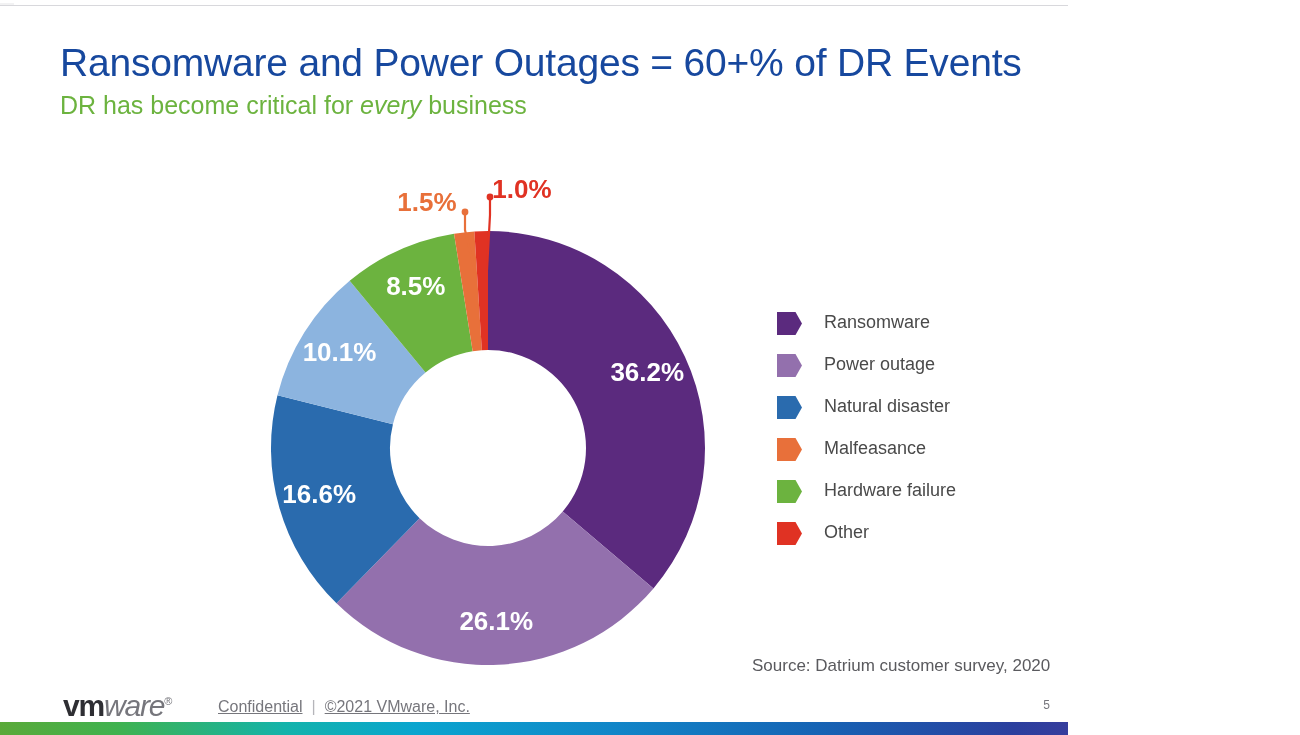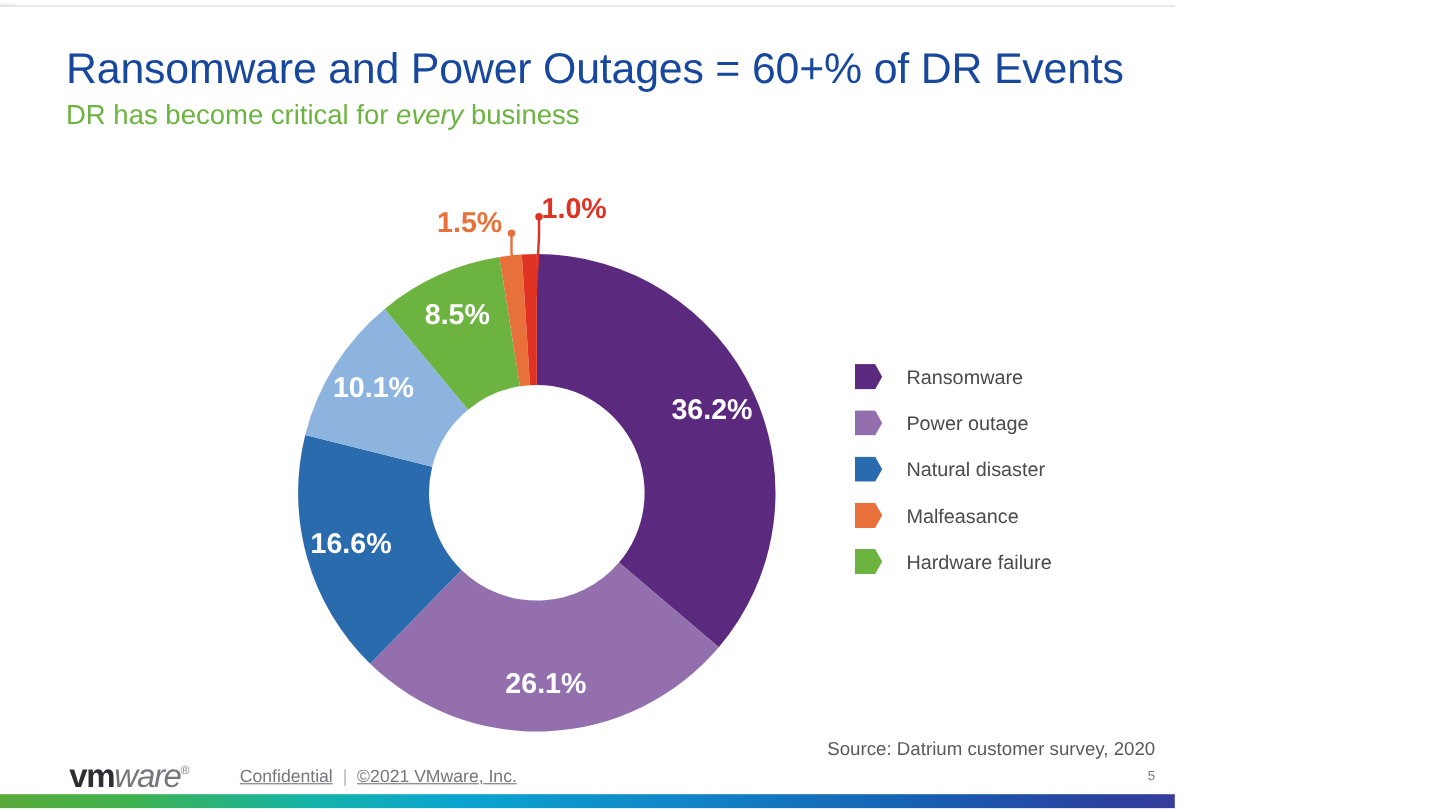--- a/index.html
+++ b/index.html
@@ -76,21 +76,21 @@
 
   
   .legend {
     position: absolute;
     left: 777px;
     top: 312px;
     width: 420px;
   }
   .legend-item {
     display: flex;
-    align-items: flex-end;
+    align-items: flex-start;
     height: 42px;
   }
   .legend-swatch {
     width: 25px;
     height: 23px;
     flex: 0 0 25px;
     clip-path: polygon(0 0, 74% 0, 100% 50%, 74% 100%, 0 100%);
   }
   .legend-label {
     margin-left: 22px;
@@ -125,21 +125,20 @@
   }
 
   
   .source {
     position: absolute;
     left: 752px;
     top: 656px;
     font-size: 17px;
     color: #5A5A5E;
     white-space: nowrap;
-    margin-top: 15px;
   }
 
   
   .footer-logo {
     position: absolute;
     left: 63px;
     top: 686px;
     font-size: 30px;
     line-height: 30px;
     letter-spacing: -1.2px;
@@ -252,20 +251,24 @@
         <span class="legend-label">Natural disaster</span>
       </div>
       <div class="legend-item">
         <span class="legend-swatch" style="background: rgb(232, 112, 58);"></span>
         <span class="legend-label">Malfeasance</span>
       </div>
       <div class="legend-item">
         <span class="legend-swatch" style="background: rgb(108, 179, 63);"></span>
         <span class="legend-label">Hardware failure</span>
       </div>
+      <div class="legend-item">
+        <span class="legend-swatch" style="background: rgb(224, 50, 35);"></span>
+        <span class="legend-label">Other</span>
+      </div>
     </div>
 
   <div class="source">Source: Datrium customer survey, 2020</div>
 
   <div class="footer-logo"><span class="vm">vm</span><span class="ware">ware</span><span class="reg">®</span></div>
   <div class="footer-meta"><span>Confidential</span><span class="sep">|</span><span>©2021 VMware, Inc.</span></div>
   <div class="page-num">5</div>
 
   <div class="bottom-bar"></div>
 </div>

